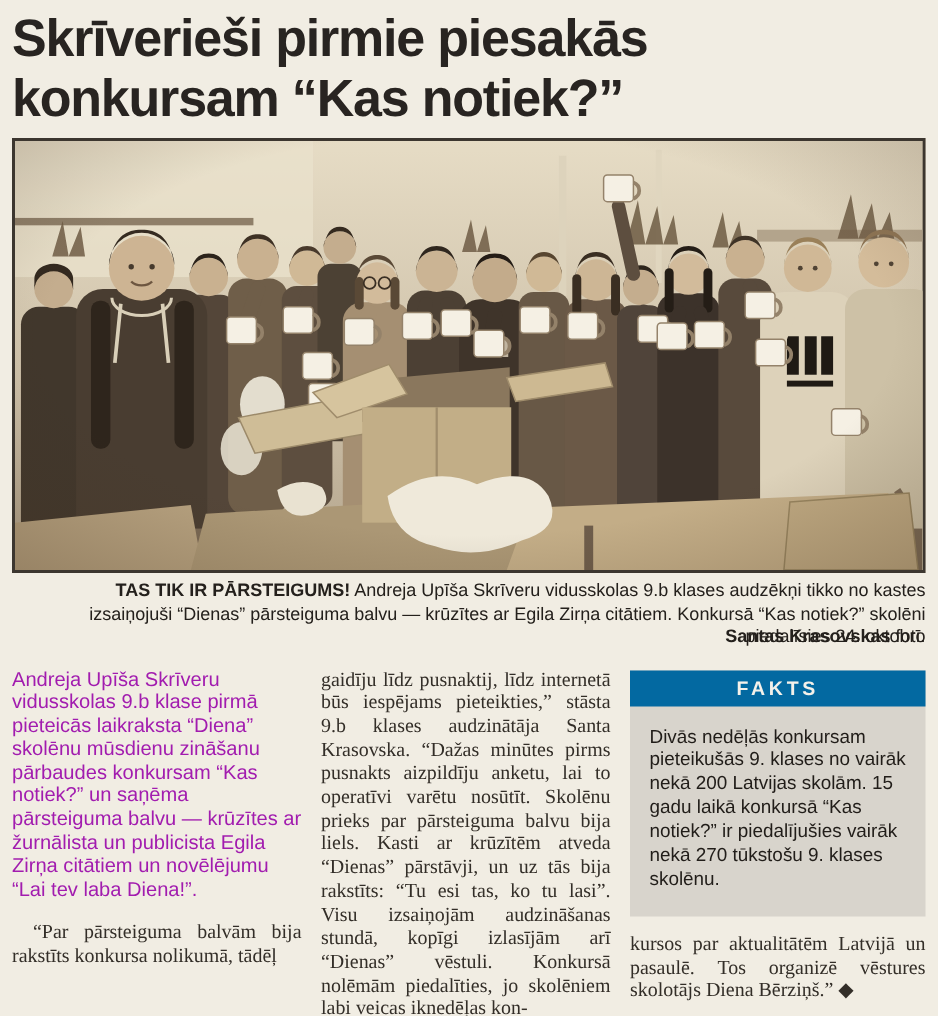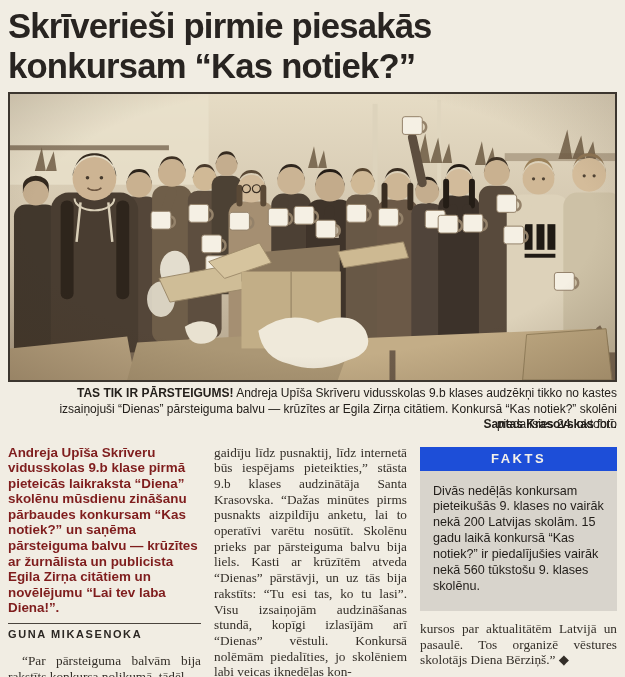--- a/index.html
+++ b/index.html
@@ -38,24 +38,24 @@
   .credit b{font-weight:bold;}
   .columns{
     display:flex;
     gap:13px;
     margin-top:12px;
     align-items:flex-start;
   }
   .col{width:193px;flex:0 0 auto;}
   .col.c3{width:197px;}
   .lead{
-    font-weight:bold;
+    font-weight:normal;
     font-size:13.4px;
     line-height:15.6px;
-    color:#7f1d1d;
+    color:#a21caf;
     margin:0;
   }
   .byline{
     margin-top:7px;
     border-top:1.5px solid #4a443d;
     padding-top:4px;
     font-size:11px;
     font-weight:bold;
     letter-spacing:1.6px;
     color:#2b2723;
@@ -67,21 +67,21 @@
     color:#332e28;
     text-align:justify;
     margin:0;
   }
   .serif.indent{text-indent:14px;margin-top:13px;}
   .facts{
     background:#d8d4cc;
     margin:2px 0 10px 0;
   }
   .facts-header{
-    background:#1d4ed8;
+    background:#0369a1;
     color:#f4f1ea;
     text-align:center;
     font-weight:bold;
     font-size:13px;
     letter-spacing:2.5px;
     padding:4px 0 5px 0;
   }
   .facts-body{
     padding:13px 12px 16px 13px;
     font-size:12.6px;
@@ -314,30 +314,29 @@
 
   <p class="caption">
     <b>TAS TIK IR PĀRSTEIGUMS!</b><span> Andreja Upīša Skrīveru vidusskolas 9.b klases audzēkņi tikko no kastes izsaiņojuši “Dienas” pārsteiguma balvu — krūzītes ar Egila Zirņa citātiem. Konkursā “Kas notiek?” skolēni piedalīsies 24. oktobrī.</span>
     <span class="credit"><b>Santas Krasovskas</b><span> foto</span></span>
   </p>
 
   <div class="columns">
 
     <div class="col c1">
       <p class="lead">Andreja Upīša Skrīveru vidusskolas 9.b klase pirmā pieteicās laikraksta “Diena” skolēnu mūsdienu zināšanu pārbaudes konkursam “Kas notiek?” un saņēma pārsteiguma balvu — krūzītes ar žurnālista un publicista Egila Zirņa citātiem un novēlējumu “Lai tev laba Diena!”.</p>
-      <div class="byline">GUNA MIKASENOKA</div>
       <p class="serif indent">“Par pārsteiguma balvām bija rakstīts konkursa nolikumā, tādēļ</p>
     </div>
 
     <div class="col c2">
       <p class="serif">gaidīju līdz pusnaktij, līdz internetā būs iespējams pieteikties,” stāsta 9.b klases audzinātāja Santa Krasovska. “Dažas minūtes pirms pusnakts aizpildīju anketu, lai to operatīvi varētu nosūtīt. Skolēnu prieks par pārsteiguma balvu bija liels. Kasti ar krūzītēm atveda “Dienas” pārstāvji, un uz tās bija rakstīts: “Tu esi tas, ko tu lasi”. Visu izsaiņojām audzināšanas stundā, kopīgi izlasījām arī “Dienas” vēstuli. Konkursā nolēmām piedalīties, jo skolēniem labi veicas iknedēļas kon-</p>
     </div>
 
     <div class="col c3">
       <div class="facts">
         <div class="facts-header">FAKTS</div>
-        <div class="facts-body">Divās nedēļās konkursam pieteikušās 9. klases no vairāk nekā 200 Latvijas skolām. 15 gadu laikā konkursā “Kas notiek?” ir piedalījušies vairāk nekā 560 tūkstošu 9. klases skolēnu.</div>
+        <div class="facts-body">Divās nedēļās konkursam pieteikušās 9. klases no vairāk nekā 200 Latvijas skolām. 15 gadu laikā konkursā “Kas notiek?” ir piedalījušies vairāk nekā 270 tūkstošu 9. klases skolēnu.</div>
       </div>
       <p class="serif">kursos par aktualitātēm Latvijā un pasaulē. Tos organizē vēstures skolotājs Diena Bērziņš.” ◆</p>
     </div>
 
   </div>
 </div>
 
 </body></html>

